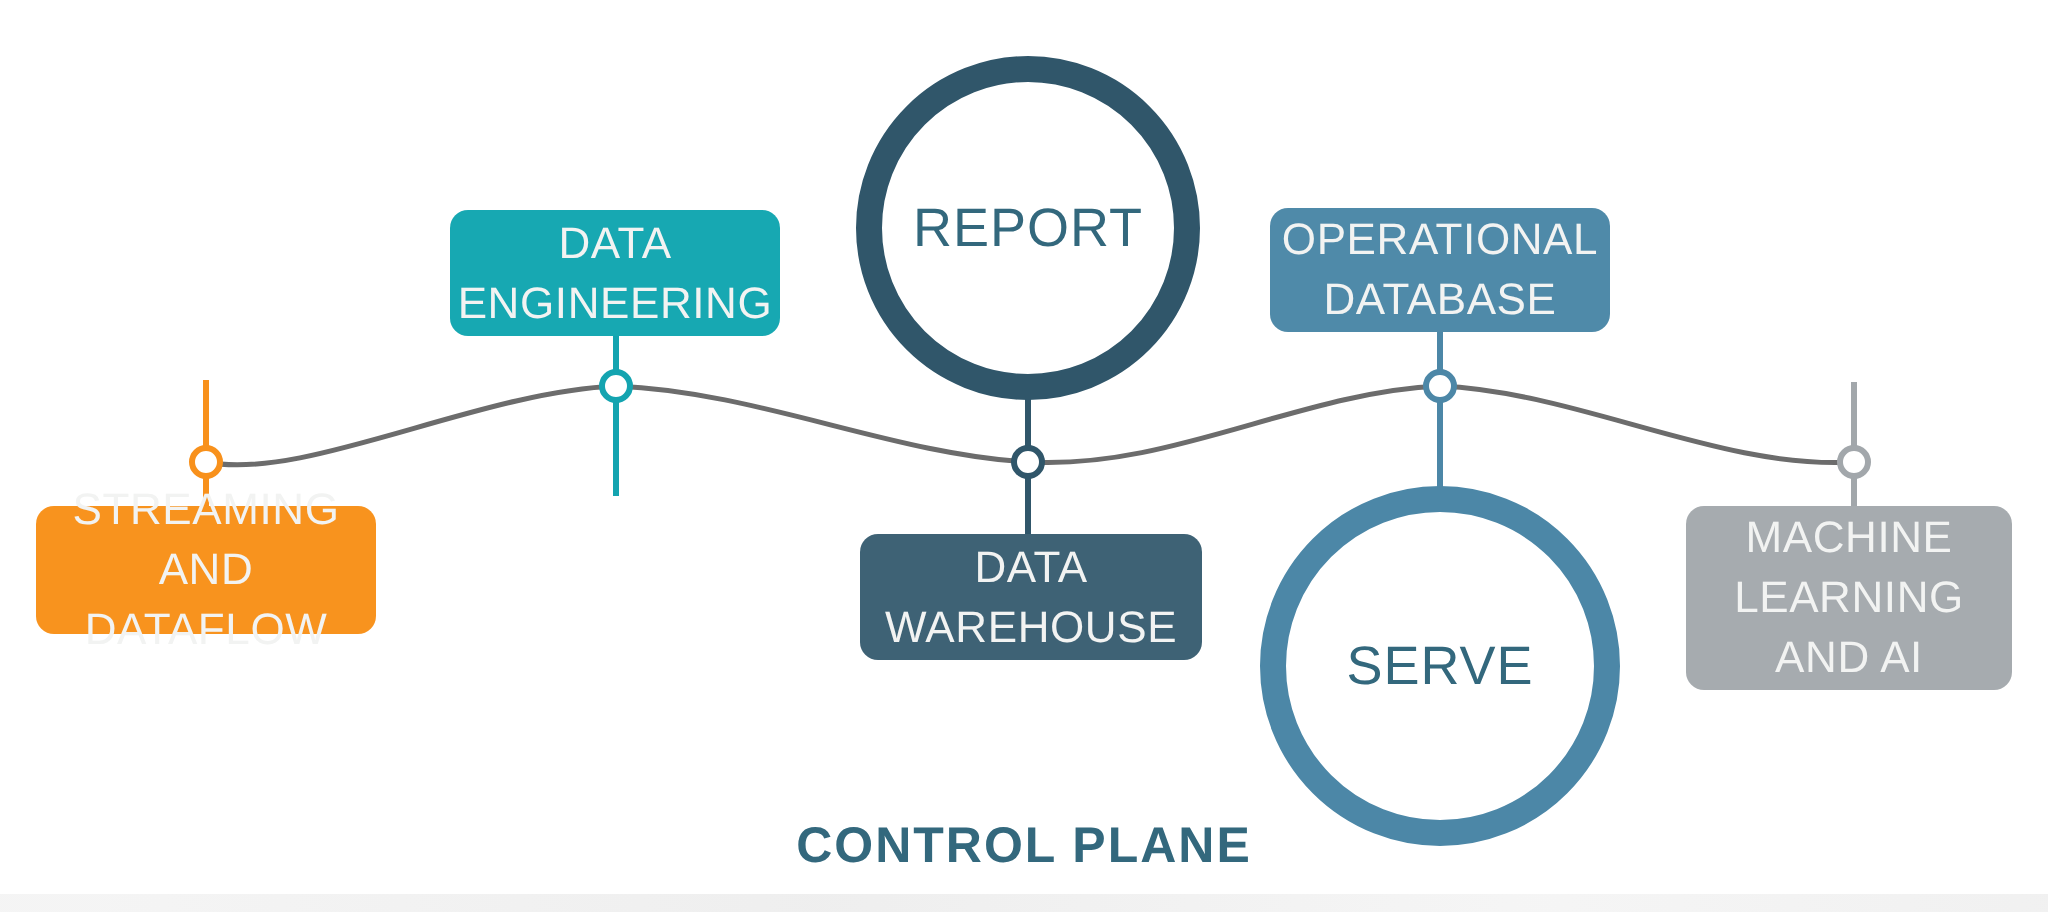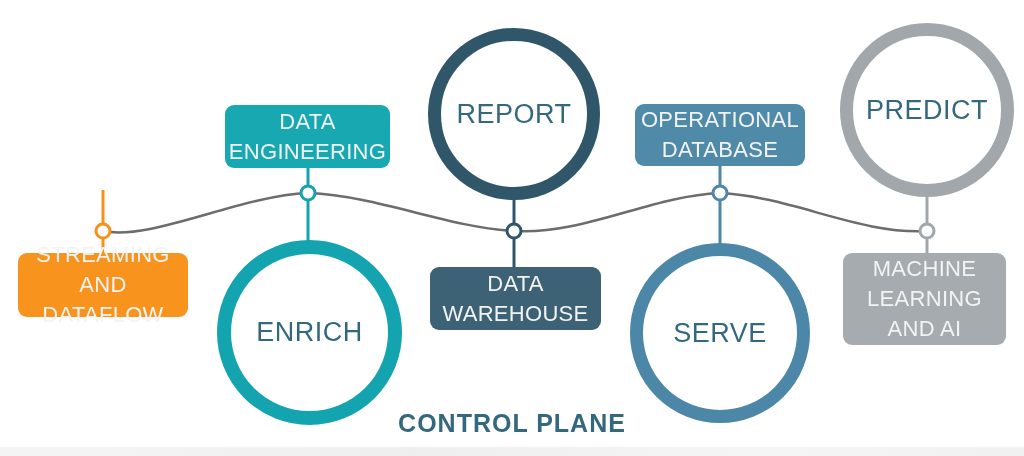--- a/index.html
+++ b/index.html
@@ -65,31 +65,25 @@
 
     <path id="wave" d="M103,231 C152,241 238,196 308,193 C380,196 445,227 514,231 C585,235 650,196 720,193 C790,196 860,235 927,231" stroke-width="2.5" fill="none" stroke="#6C6C6C"></path>
 
     <circle id="node-0" cx="103" cy="231" r="7" fill="#ffffff" stroke-width="3" stroke="#F8911C"></circle>
     <circle id="node-1" cx="308" cy="193" r="7" fill="#ffffff" stroke-width="3" stroke="#14A4B0"></circle>
     <circle id="node-2" cx="514" cy="231" r="7" fill="#ffffff" stroke-width="3" stroke="#30566A"></circle>
     <circle id="node-3" cx="720" cy="193" r="7" fill="#ffffff" stroke-width="3" stroke="#4C87A7"></circle>
     <circle id="node-4" cx="927" cy="231" r="7" fill="#ffffff" stroke-width="3" stroke="#A2A7AB"></circle>
   </svg>
 
-  <div class="stage-circle" id="c-enrich" style="border-color: rgb(20, 164, 176);">
-    <span class="circle-label" style="color: rgb(51, 104, 125);">ENRICH</span>
-  </div>
   <div class="stage-circle" id="c-serve" style="border-color: rgb(76, 135, 167);">
     <span class="circle-label" style="color: rgb(51, 104, 125);">SERVE</span>
   </div>
   <div class="stage-circle" id="c-report" style="border-color: rgb(48, 86, 106);">
     <span class="circle-label" style="color: rgb(51, 104, 125);">REPORT</span>
-  </div>
-  <div class="stage-circle" id="c-predict" style="border-color: rgb(162, 167, 171);">
-    <span class="circle-label" style="color: rgb(51, 104, 125);">PREDICT</span>
   </div>
 
   <div class="stage-box" id="b-collect" style="background: rgb(248, 147, 30);">
     <span class="box-label" style="color: rgb(242, 243, 242);">STREAMING
 AND
 DATAFLOW</span>
   </div>
   <div class="stage-box" id="b-enrich" style="background: rgb(23, 168, 178);">
     <span class="box-label" style="color: rgb(242, 243, 242);">DATA
 ENGINEERING</span>

